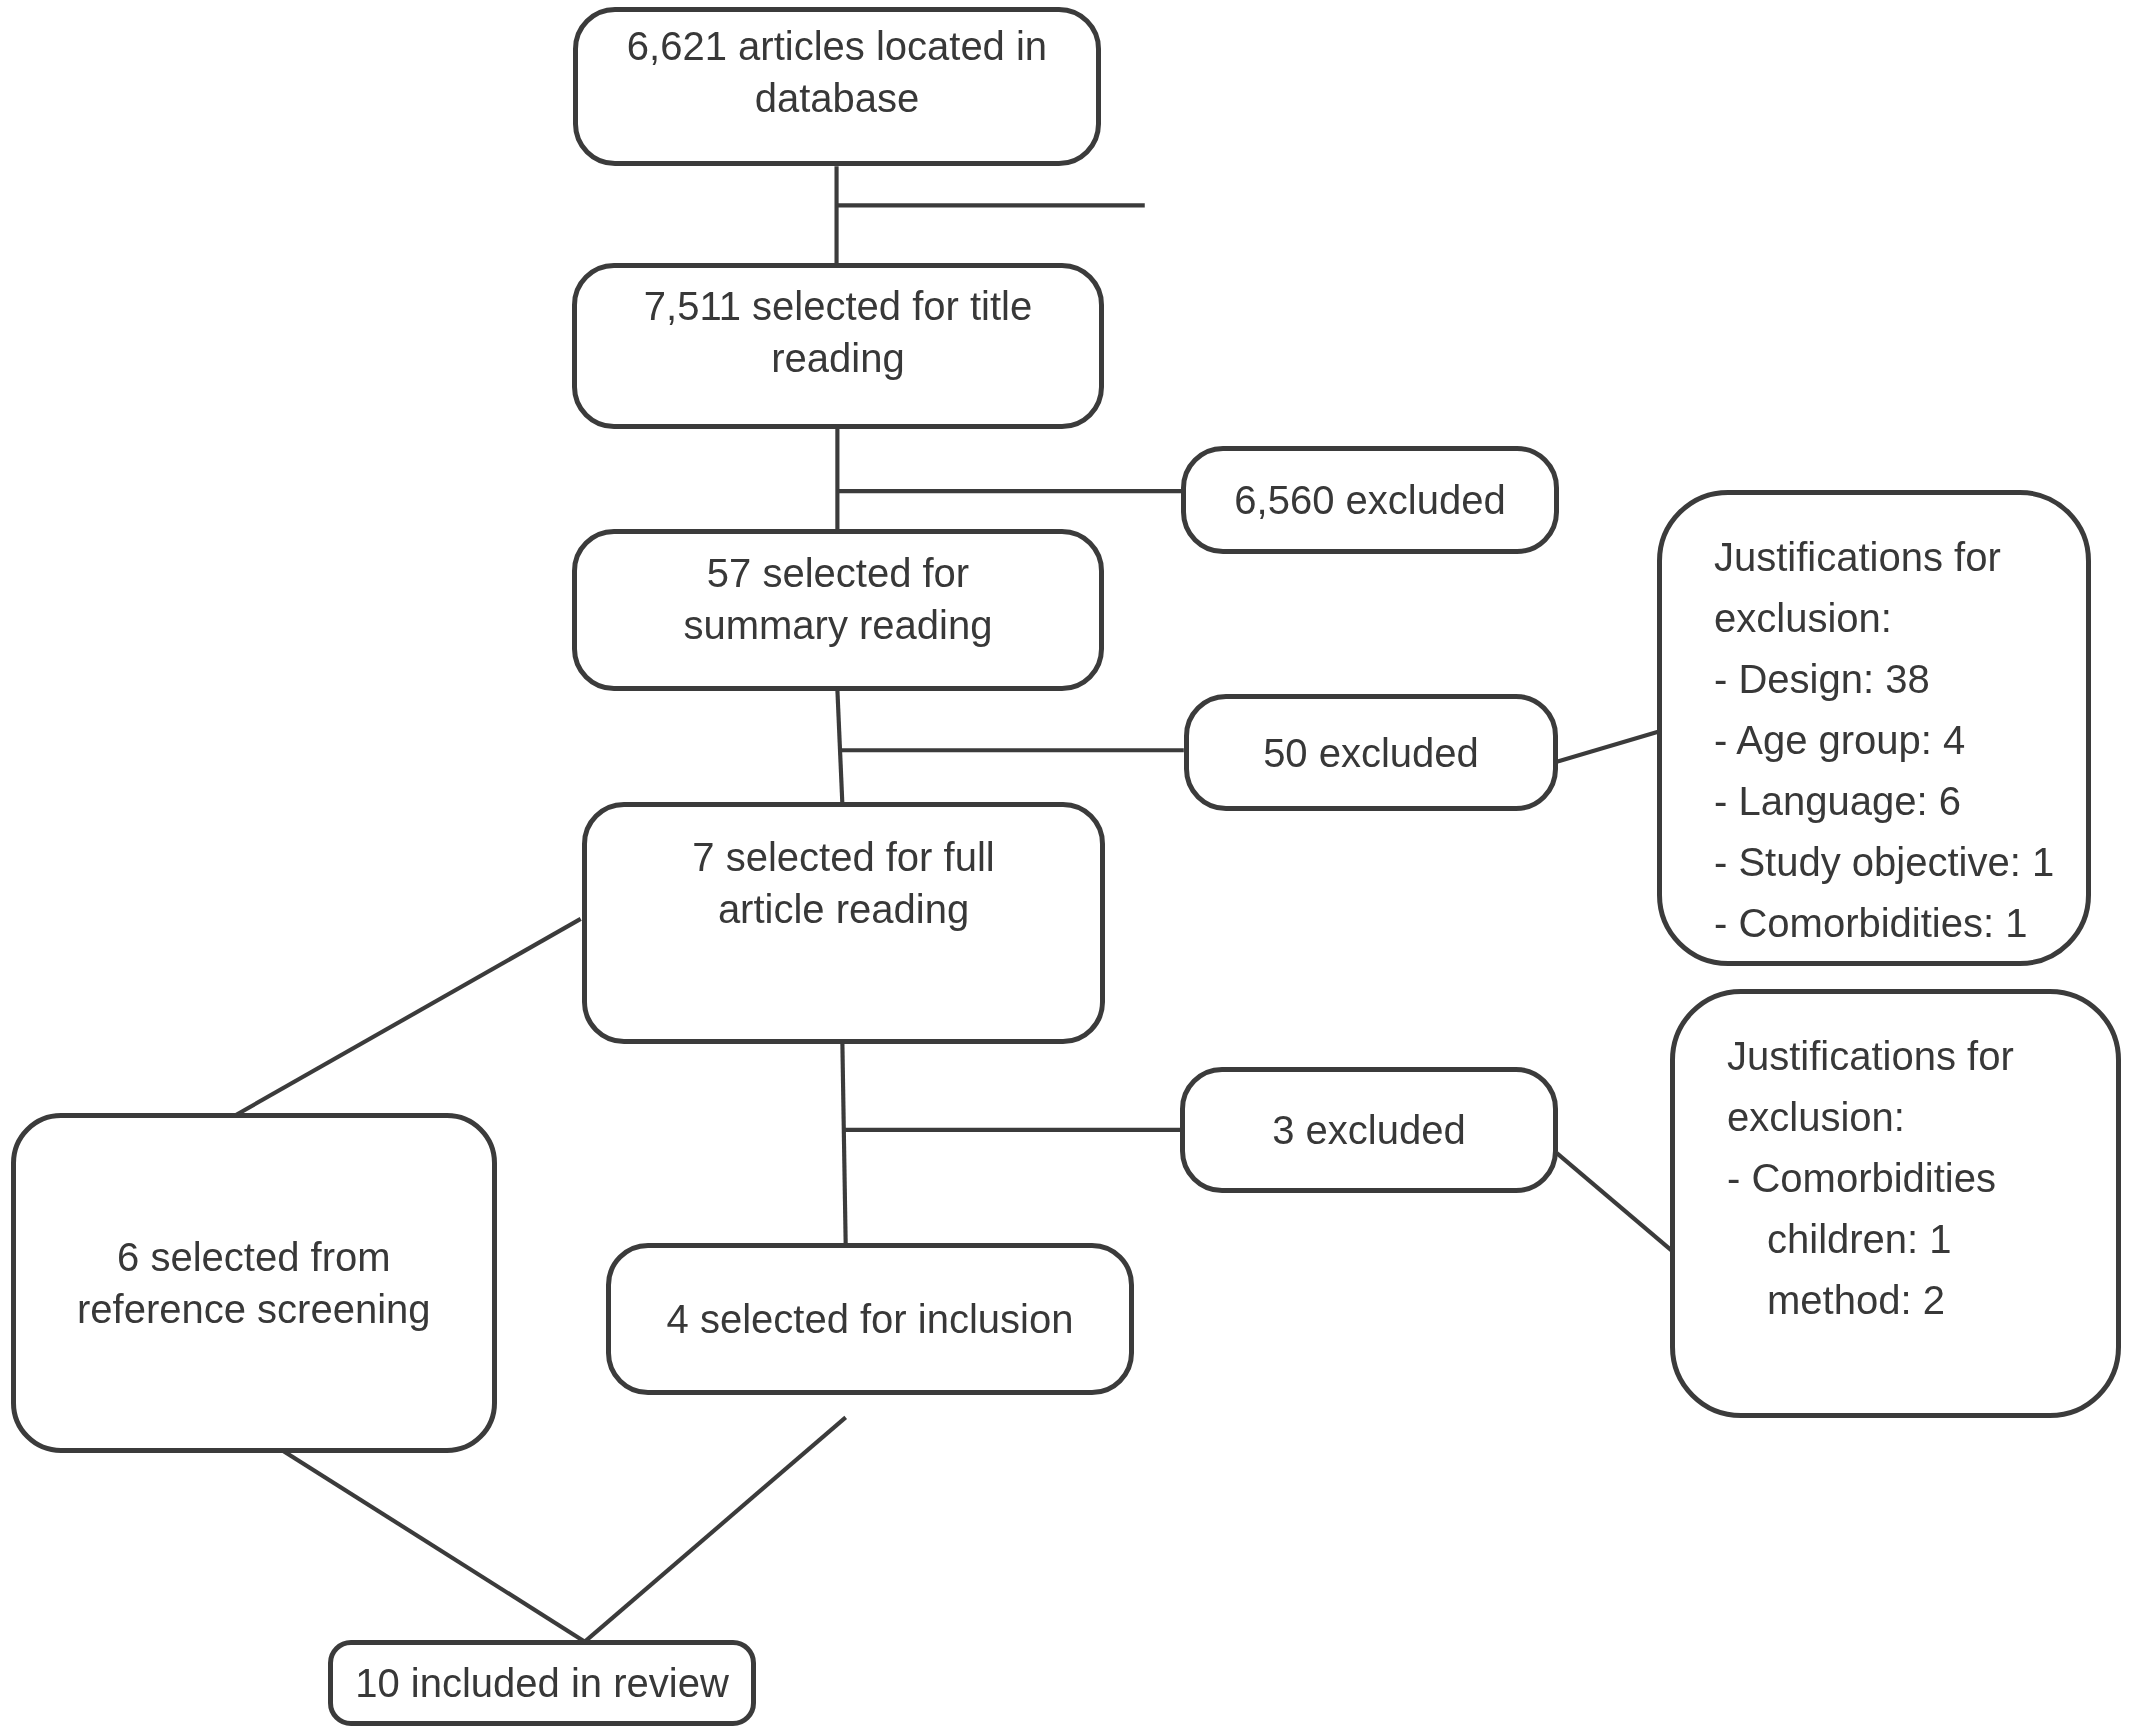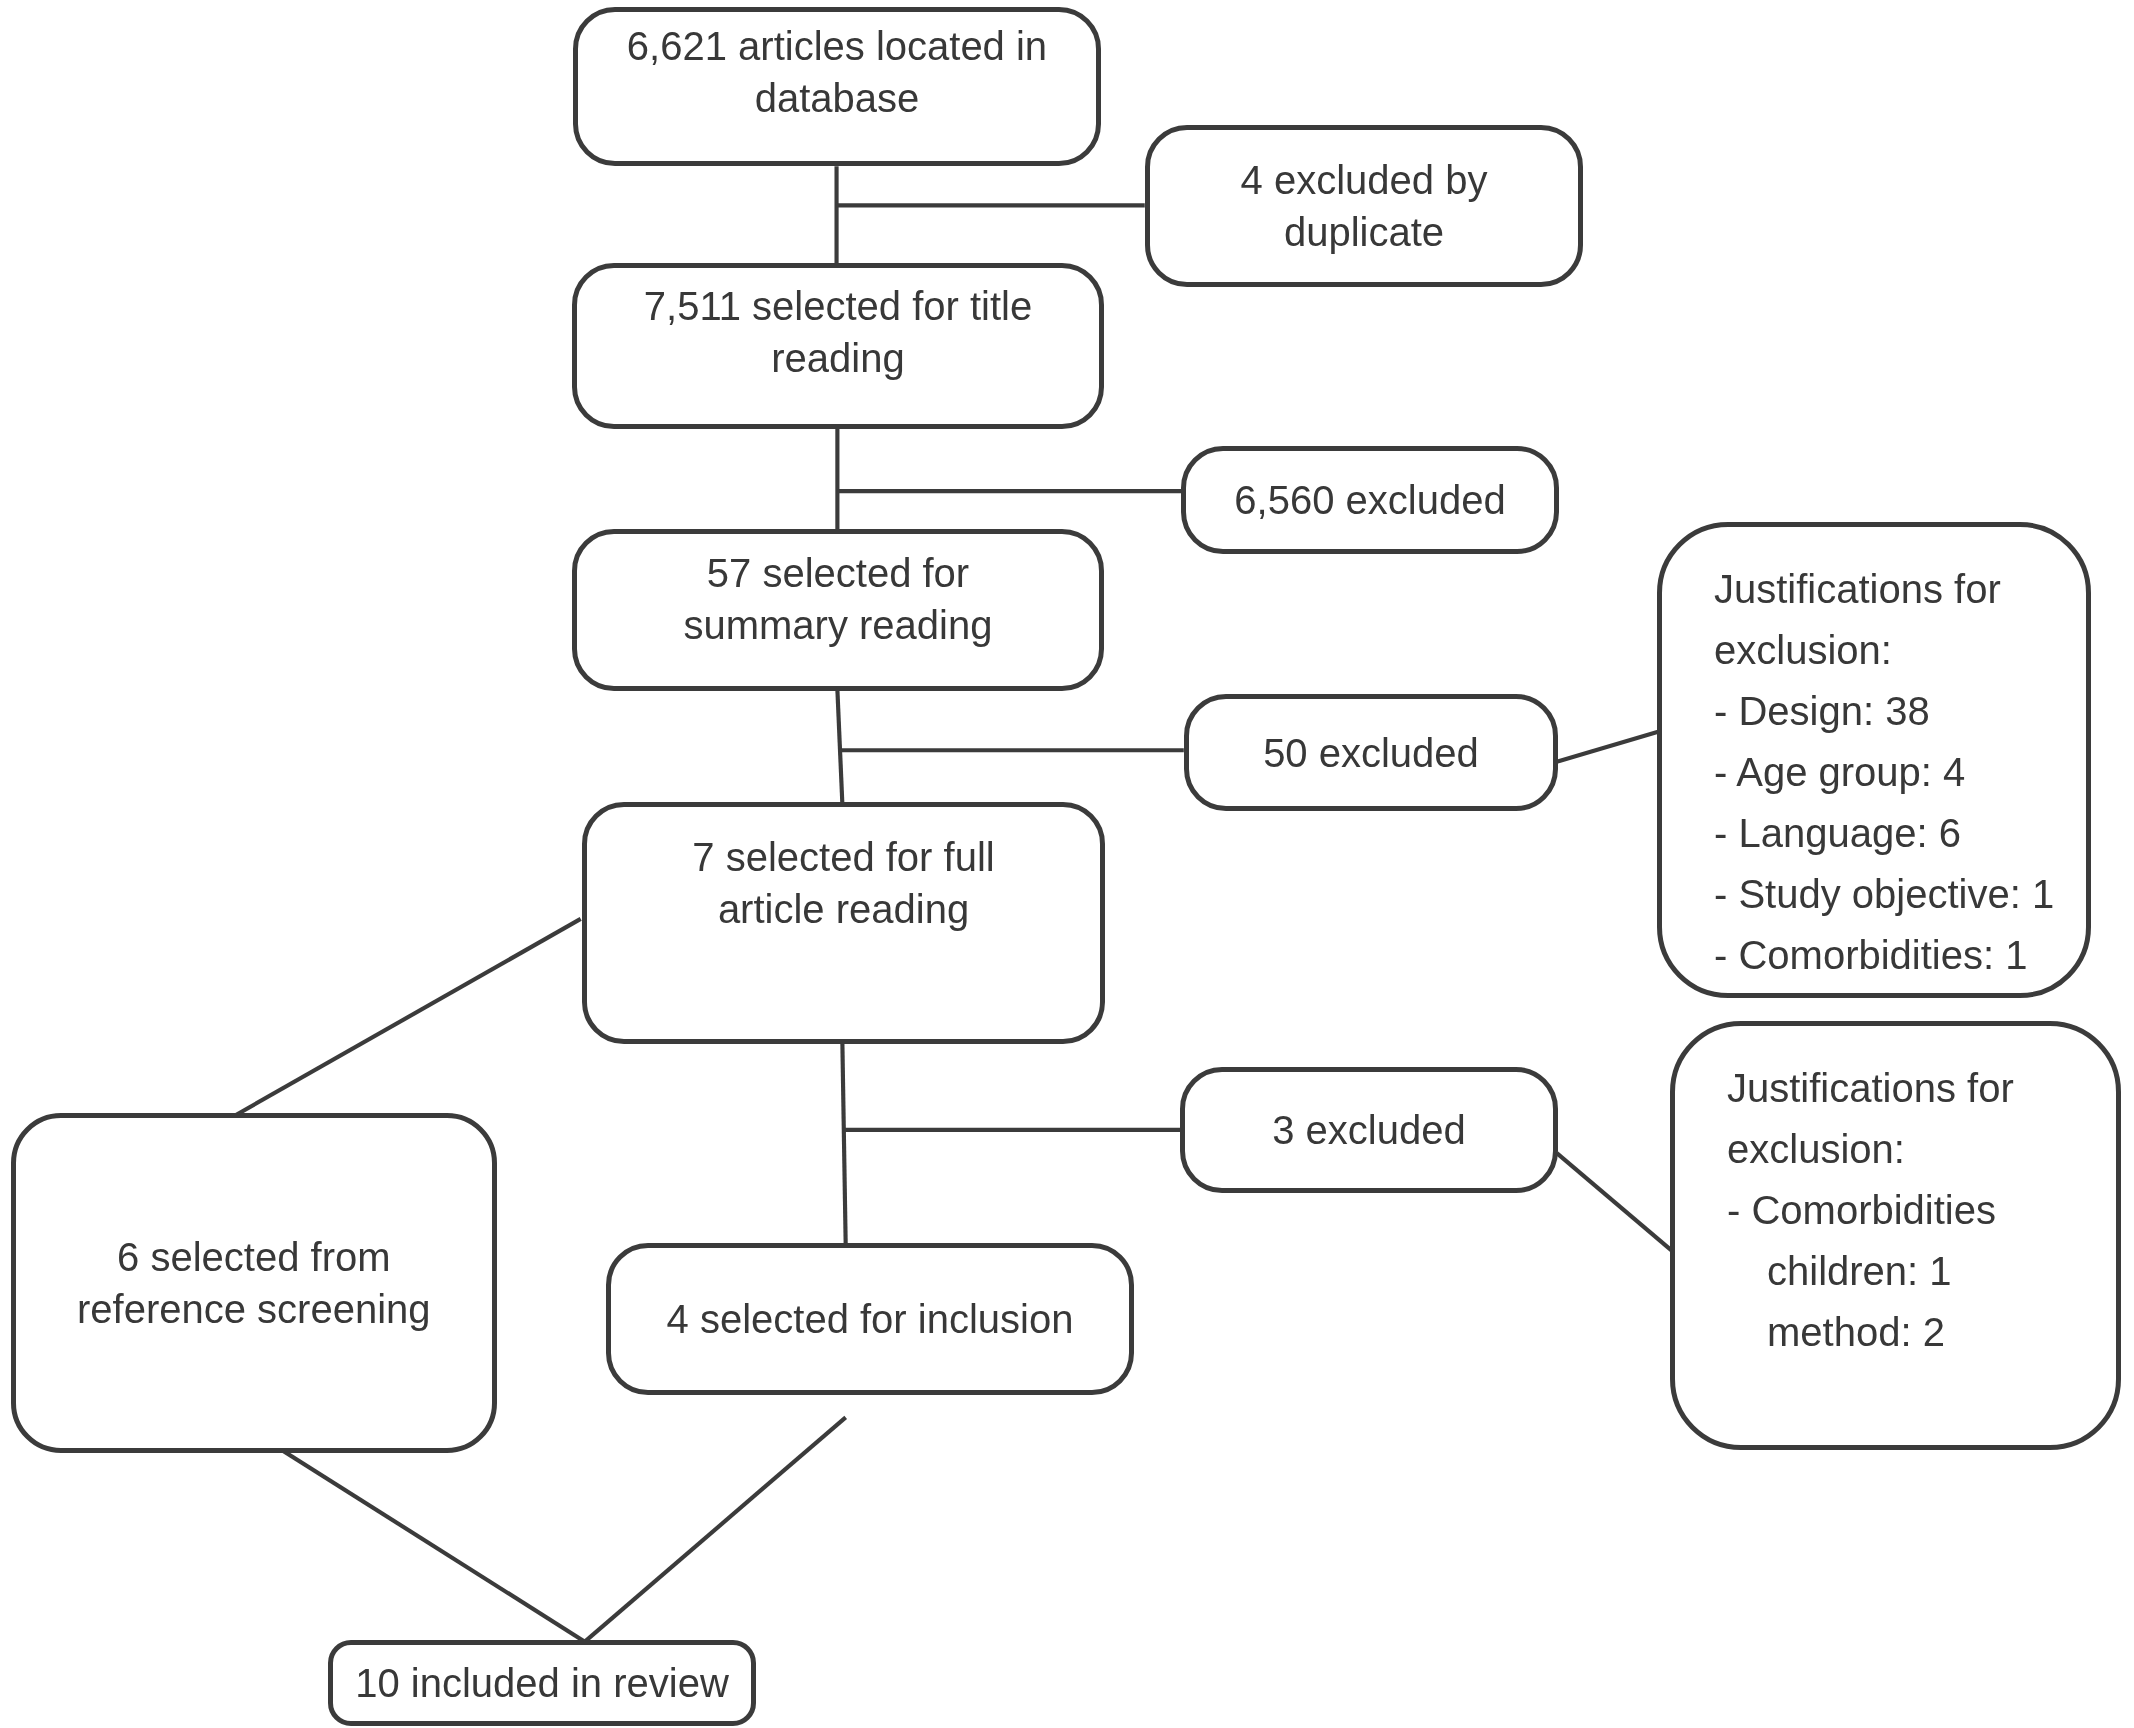--- a/index.html
+++ b/index.html
@@ -48,21 +48,20 @@
   #node-review{left:312px;top:1640px;width:428px;height:86px;border-radius:23px;margin-left:16px;}
   #node-justification1{left:1657px;top:490px;width:434px;height:476px;border-radius:71px;}
   #node-justification2{left:1670px;top:989px;width:451px;height:429px;border-radius:71px;}
   
   .justif{
     align-items:flex-start;
     justify-content:flex-start;
     text-align:left;
     line-height:61px;
     padding:32px 25px 0 52px;
-    margin-top:32px;
   }
   .justif .jline{white-space:nowrap;}
   .jitem .cont{padding-left:40px;}
 </style>
 </head>
 <body>
 
 <div class="stage">
 
   <svg class="edges" viewBox="0 0 2570 2081">
@@ -79,24 +78,20 @@
       <line x1="1874" y1="1388" x2="2012" y2="1505" class="edge"></line>
       <line x1="277" y1="1706" x2="704" y2="1976" class="edge"></line>
       <line x1="1018" y1="1706" x2="704" y2="1976" class="edge"></line>
     </svg>
 
   <div class="node" id="node-database">
     <div>6,621 articles located in</div>
     <div>database</div>
   </div>
 
-  <div class="node" id="node-duplicate-excluded">
-    <div>4 excluded by</div>
-    <div>duplicate</div>
-  </div>
 
   <div class="node" id="node-title-reading">
     <div>7,511 selected for title</div>
     <div>reading</div>
   </div>
 
   <div class="node" id="node-title-excluded">
     <div>6,560 excluded</div>
   </div>
 

